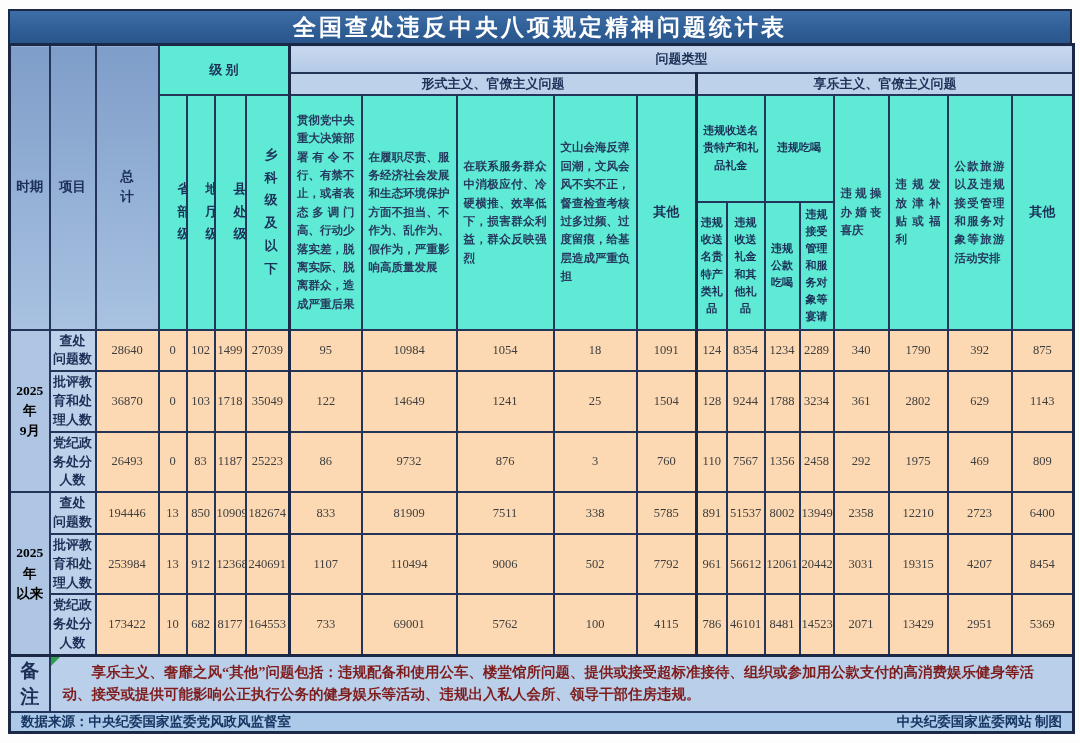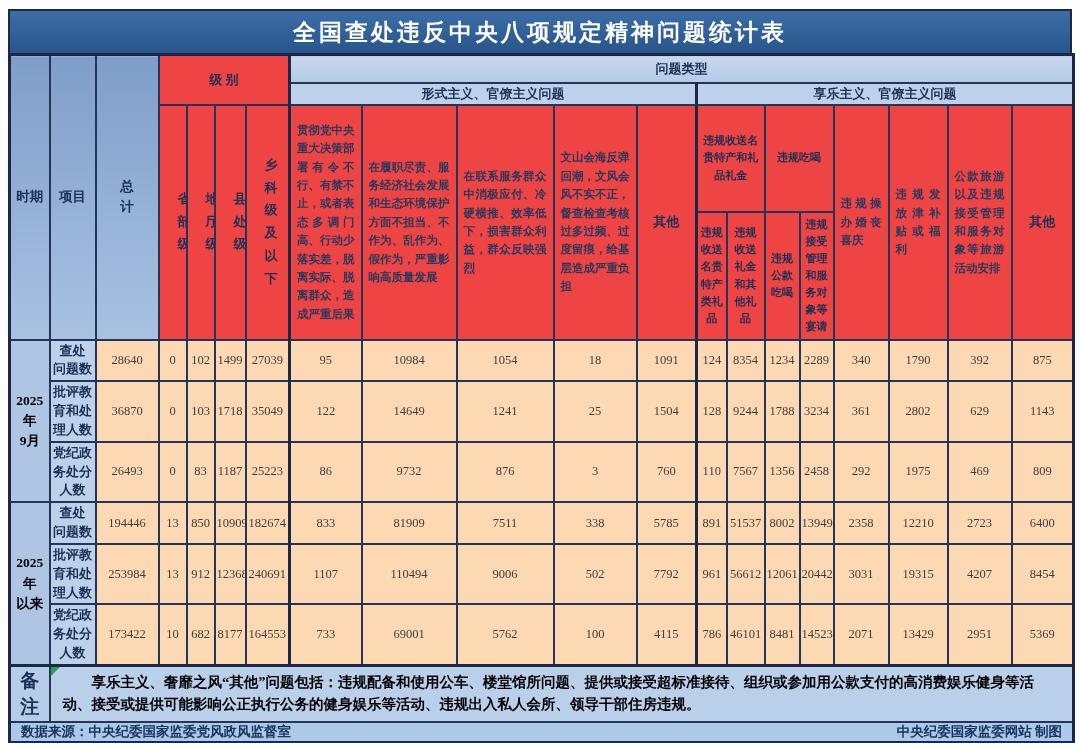--- a/index.html
+++ b/index.html
@@ -1,54 +1,54 @@
 <!DOCTYPE html>
 <html><head>
 <meta charset="utf-8">
 <style>
   * { box-sizing: border-box; }
   html,body { margin:0; padding:0; background:#f6f6f7; }
   body { font-family:"Liberation Serif","DejaVu Serif",serif; }
   .page { width:1080px; height:743px; background:#fdfdfd; padding:9px 8px 5px 8px; overflow:hidden; }
 
   .title-bar {
-    width:1064px; height:44px;
+    width:1064px; height:34px;
     background:linear-gradient(180deg,#3e6ea7 0%,#2d5c93 70%,#2a568c 100%);
     border:2px solid #1b2947; border-bottom:none;
     display:flex; align-items:center; justify-content:center;
   }
   .title-text { color:#ffffff; font-size:23px; font-weight:bold; letter-spacing:3px; }
 
   table.grid { width:1064px; table-layout:fixed; border-collapse:collapse; border:3px solid #1b2947; }
   td { border:2px solid #24355a; text-align:center; vertical-align:middle; padding:1px 2px; overflow:hidden; }
 
   tr.hA { height:28px; } tr.hB { height:19px; }
   tr.hC { height:107px; } tr.hD { height:128px; }
   tr.r0 { height:37px; } tr.r1 { height:55px; } tr.r2 { height:56px; }
   tr.remark-row { height:46px; } tr.footer-row { height:20px; }
 
-  .hc { background:#ef4444; color:#1c3057; font-weight:bold; font-size:13px; }
+  .hc { background:#5eead4; color:#1c3057; font-weight:bold; font-size:13px; }
   .hc.top3 { background:linear-gradient(180deg,#7e9dc8 0%,#a9c2e2 100%); font-size:13.5px; }
   .hc.type-row { background:linear-gradient(180deg,#c9d8ee 0%,#b3cae7 100%); }
   .hc.group { background:#bdd1ea; }
   .pre { white-space:pre-line; line-height:1.5; }
   .lvl { font-size:13px; line-height:1.75; padding:18px; }
   .desc { font-size:11.5px; line-height:1.6; text-align:justify; text-justify:inter-character; padding:5px 6px; color:#26395e; }
   .sub { font-size:11px; line-height:1.55; padding:3px 2px; }
 
   .bl-thick { border-left:3px solid #1b2947 !important; }
   .bt-thick { border-top:3px solid #1b2947 !important; }
 
   .period-cell { background:#aec5e3; font-weight:bold; color:#000000; font-size:13.5px; white-space:pre-line; line-height:1.5; }
   .item-cell { background:#bed1ea; font-weight:bold; color:#1c3057; font-size:13px; white-space:pre-line; line-height:1.45; padding:1px; }
   .val { background:#fcd9b3; font-size:12.5px; color:#3e3e3e; padding:0 1px; }
 
   .remark-label { background:#b6cde9; font-weight:bold; color:#1c3057; font-size:19px; }
   .remark-cell { background:#bad0ea; text-align:left; position:relative; padding:3px 10px 3px 12px; }
-  .remark-text { font-size:14.5px; font-weight:600; color:#000000; line-height:1.5; text-indent:2em; }
+  .remark-text { font-size:14.5px; font-weight:600; color:#7f1d1d; line-height:1.5; text-indent:2em; }
   .corner-marker { position:absolute; top:0; left:0; width:0; height:0;
     border-top:9px solid #2e9e4f; border-right:9px solid transparent; }
 
   .footer-cell { background:#adc9e9; padding:0 10px; }
   .footer-flex { display:flex; justify-content:space-between; align-items:center;
     font-weight:bold; color:#163662; font-size:13.5px; }
 </style>
 </head>
 <body>
 

